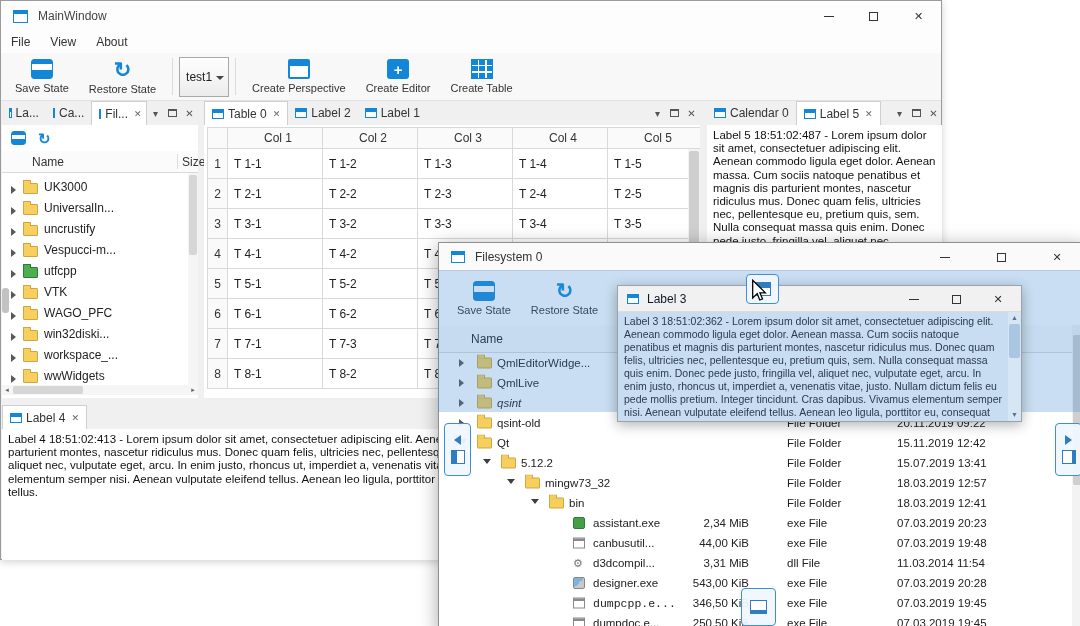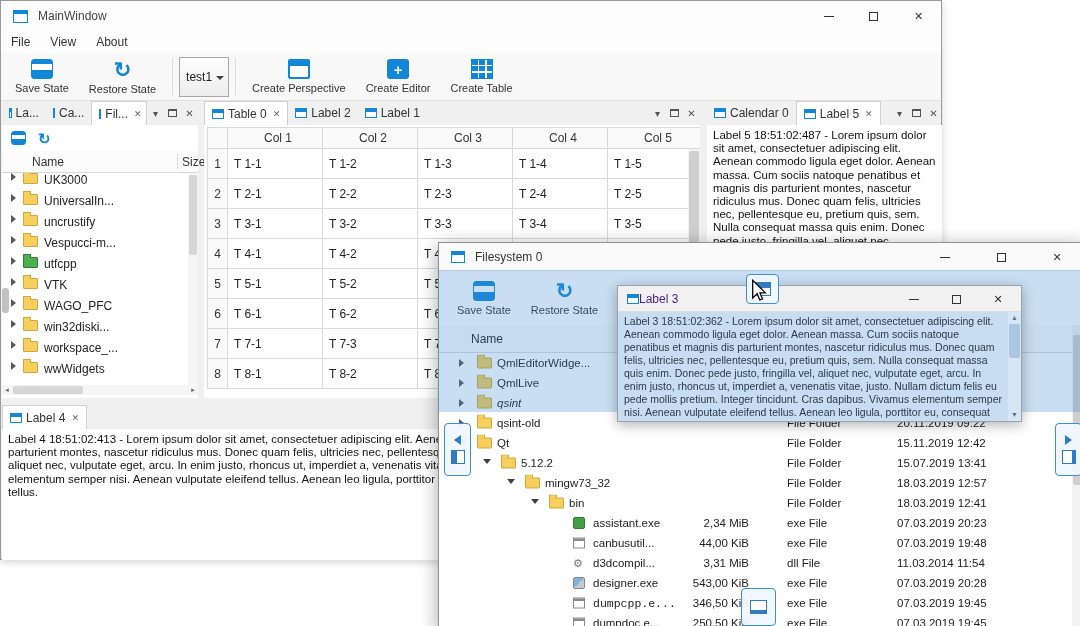--- a/index.html
+++ b/index.html
@@ -58,21 +58,21 @@
   .panel-body{position:absolute;left:0;top:24px;right:0;bottom:0;background:#fff}
 
   
   .dock-left{left:1px;top:100px;width:196px;height:297px}
   .lp-toolbar{position:absolute;left:0;top:0;right:0;height:26px;display:flex;align-items:center;gap:12px;padding-left:9px}
   .tree-header{position:absolute;left:0;top:26px;right:0;height:22px;background:#fbfbfb;border-bottom:1px solid #d9d9d9;color:#333}
   .th-name{position:absolute;left:30px;top:4px}
   .th-div{position:absolute;left:175px;top:3px;bottom:3px;width:1px;background:#ddd}
   .th-size{position:absolute;left:180px;top:4px;white-space:nowrap}
   .tree-rows{position:absolute;left:0;top:48px;right:10px;height:212px;overflow:hidden}
-  .tree-row{display:flex;align-items:flex-start;height:21px}
+  .tree-row{display:flex;align-items:flex-end;height:21px}
   .chev{width:0;height:0;border-left:5px solid #595959;border-top:4px solid transparent;border-bottom:4px solid transparent}
   .chev.down{border-left:4px solid transparent;border-right:4px solid transparent;border-top:5px solid #404040;border-bottom:none}
   .tree-row .chev{margin-left:9px;flex:none}
   .folder{width:15px;height:11px;background:var(--folder);border:1px solid #cfa73e;border-radius:1px;position:relative;flex:none}
   .folder::before{content:"";position:absolute;left:-1px;top:-4px;width:6px;height:3px;background:var(--folder);
                   border:1px solid #cfa73e;border-bottom:none;border-radius:1px 1px 0 0}
   .folder.green{background:#4caf50;border-color:#2e7d32}
   .folder.green::before{background:#4caf50;border-color:#2e7d32}
   .tree-row .folder{margin-left:7px}
   .tree-row .tlabel{margin-left:6px;white-space:nowrap}
@@ -136,21 +136,21 @@
 
   
   .drop-overlay{position:absolute;left:438px;top:270px;width:642px;height:142px;background:var(--overlay);z-index:3}
 
   
   .l3-window{position:absolute;left:617px;top:285px;width:405px;height:137px;background:#c8ddf1;
              border:1px solid #97a3ad;box-shadow:0 3px 12px rgba(0,0,0,.3);z-index:4}
   .l3-titlebar{position:absolute;left:0;top:0;right:0;height:26px;background:#f1f1f1;
                border-bottom:1px solid #dcdcdc;display:flex;align-items:center}
   .l3-titlebar .win-ico{margin-left:9px}
-  .l3-titlebar .title{color:#4c1d95}
+  .l3-titlebar .title{margin-left:8px;color:#0f172a}
   .l3-controls{position:absolute;right:2px;top:0;height:26px;display:flex}
   .l3-controls .wbtn{width:42px;height:26px}
   .l3-content{position:absolute;left:0;top:26px;right:13px;bottom:0;padding:3px 6px;
               font-size:10.5px;line-height:13px;color:#2c3a4c;overflow:hidden}
   .l3-vscroll{position:absolute;right:0;top:26px;bottom:0;width:13px;background:#d6e6f5;
               display:flex;flex-direction:column;align-items:center}
   .l3-vscroll .va{font-size:7px;color:#5f7186;height:12px;line-height:12px}
   .l3-thumb{width:11px;height:34px;background:#abc6e0;border-radius:2px}
   .l3-spacer{flex:1}
 

